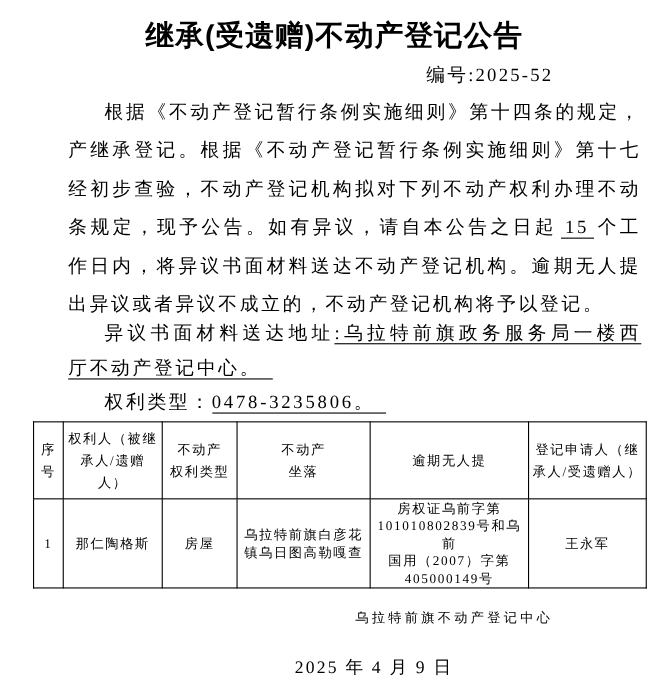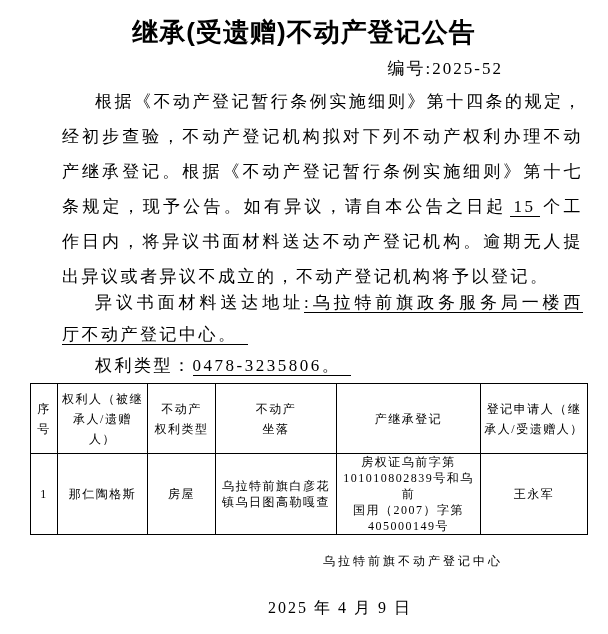--- a/index.html
+++ b/index.html
@@ -54,22 +54,22 @@
 <body>
 
 <div class="page">
 
   <div class="doc-title">继承(受遗赠)不动产登记公告</div>
 
   <div class="doc-no">编号:2025-52</div>
 
   <div class="para para1">
     <div class="ln jst ind">根据《不动产登记暂行条例实施细则》第十四条的规定，</div>
+    <div class="ln jst">产继承登记。根据《不动产登记暂行条例实施细则》第十七</div>
     <div class="ln jst">经初步查验，不动产登记机构拟对下列不动产权利办理不动</div>
-    <div class="ln jst">产继承登记。根据《不动产登记暂行条例实施细则》第十七</div>
     <div class="ln jst"><span>条规定，现予公告。如有异议，请自本公告之日起</span><span class="u-num">15</span><span>个工</span></div>
     <div class="ln jst">作日内，将异议书面材料送达不动产登记机构。逾期无人提</div>
     <div class="ln lft">出异议或者异议不成立的，不动产登记机构将予以登记。</div>
   </div>
 
   <div class="para para2">
     <div class="ln jst ind"><span>异议书面材料送达地址</span><span class="u">:乌拉特前旗政务服务局一楼西</span></div>
     <div class="ln lft"><span class="u-tail">厅不动产登记中心。</span></div>
   </div>
 
@@ -89,21 +89,21 @@
     <thead>
       <tr>
         <th>序
 号</th>
         <th>权利人（被继
 承人/遗赠人）</th>
         <th>不动产
 权利类型</th>
         <th>不动产
 坐落</th>
-        <th>产继承登记</th>
+        <th>逾期无人提</th>
         <th>登记申请人（继
 承人/受遗赠人）</th>
       </tr>
     </thead>
     <tbody>
       <tr>
         <td>1</td>
         <td>那仁陶格斯</td>
         <td>房屋</td>
         <td>乌拉特前旗白彦花

